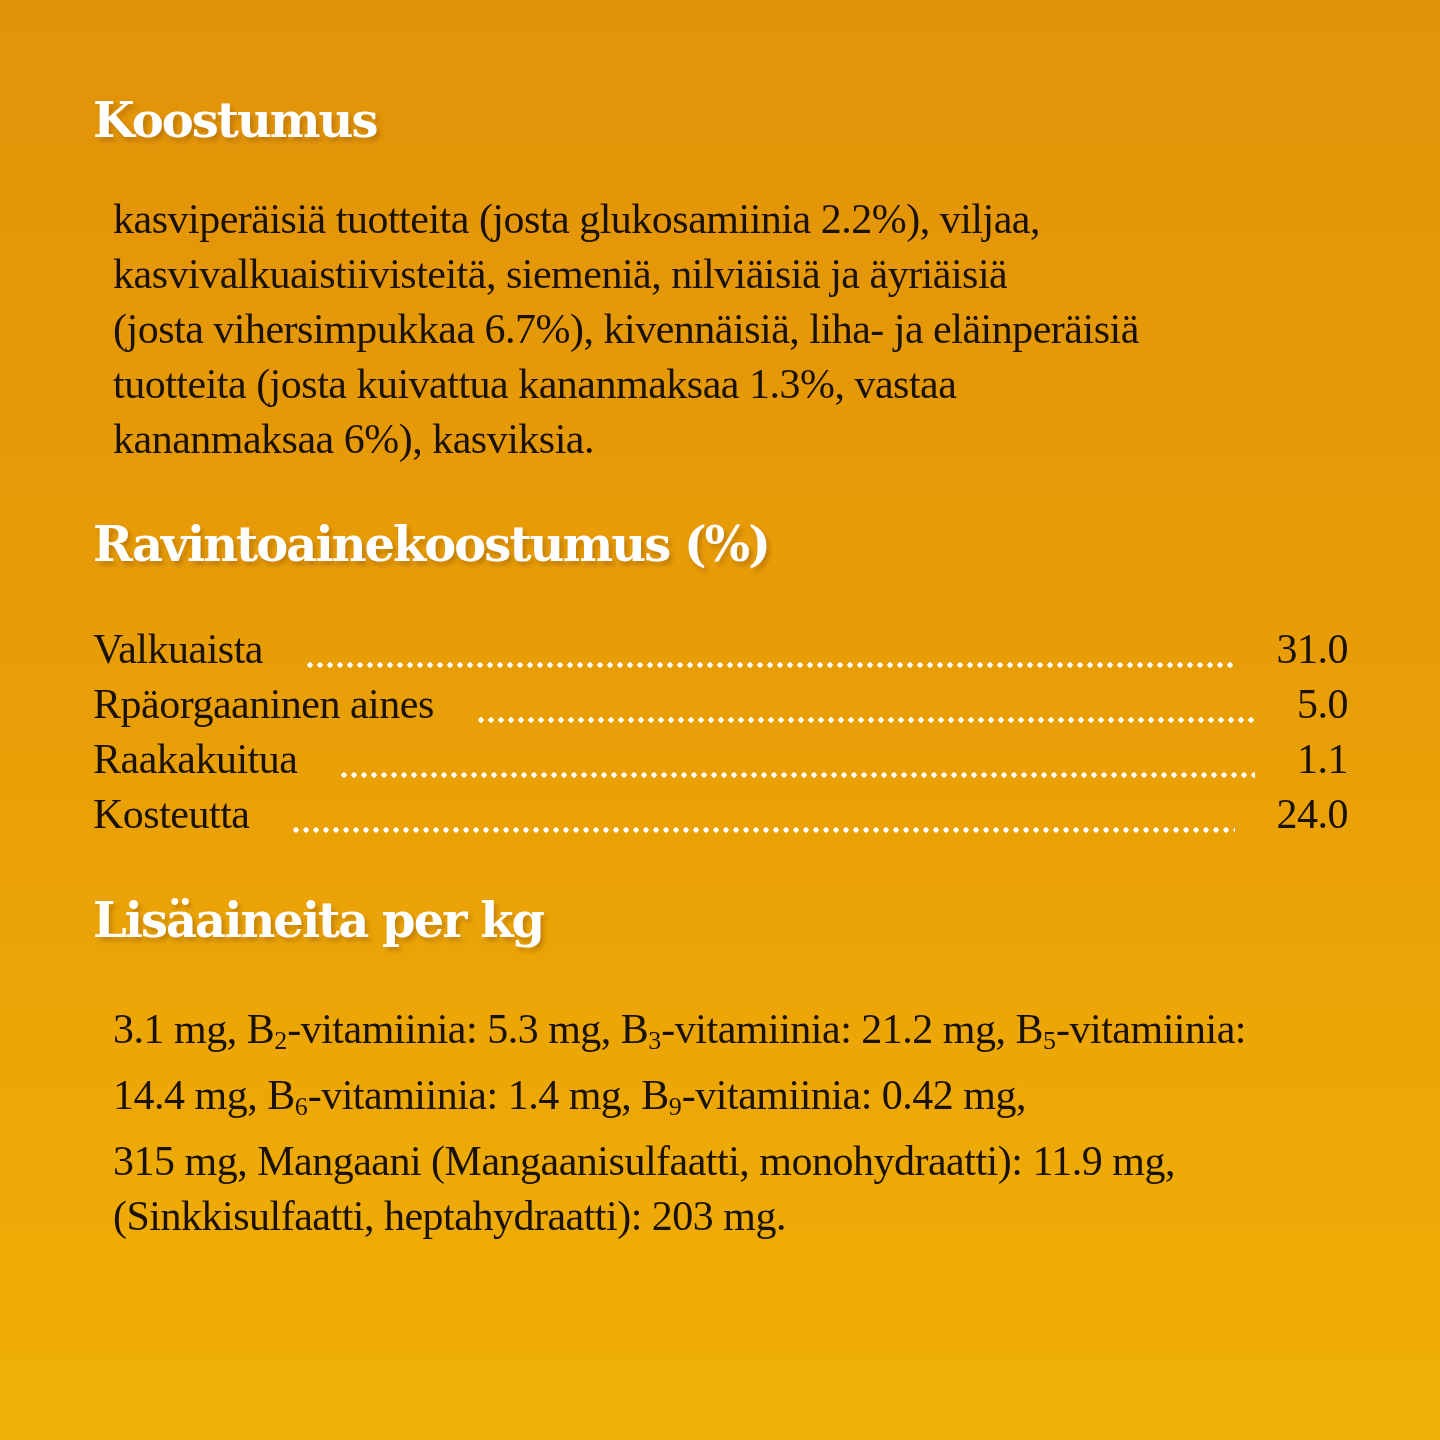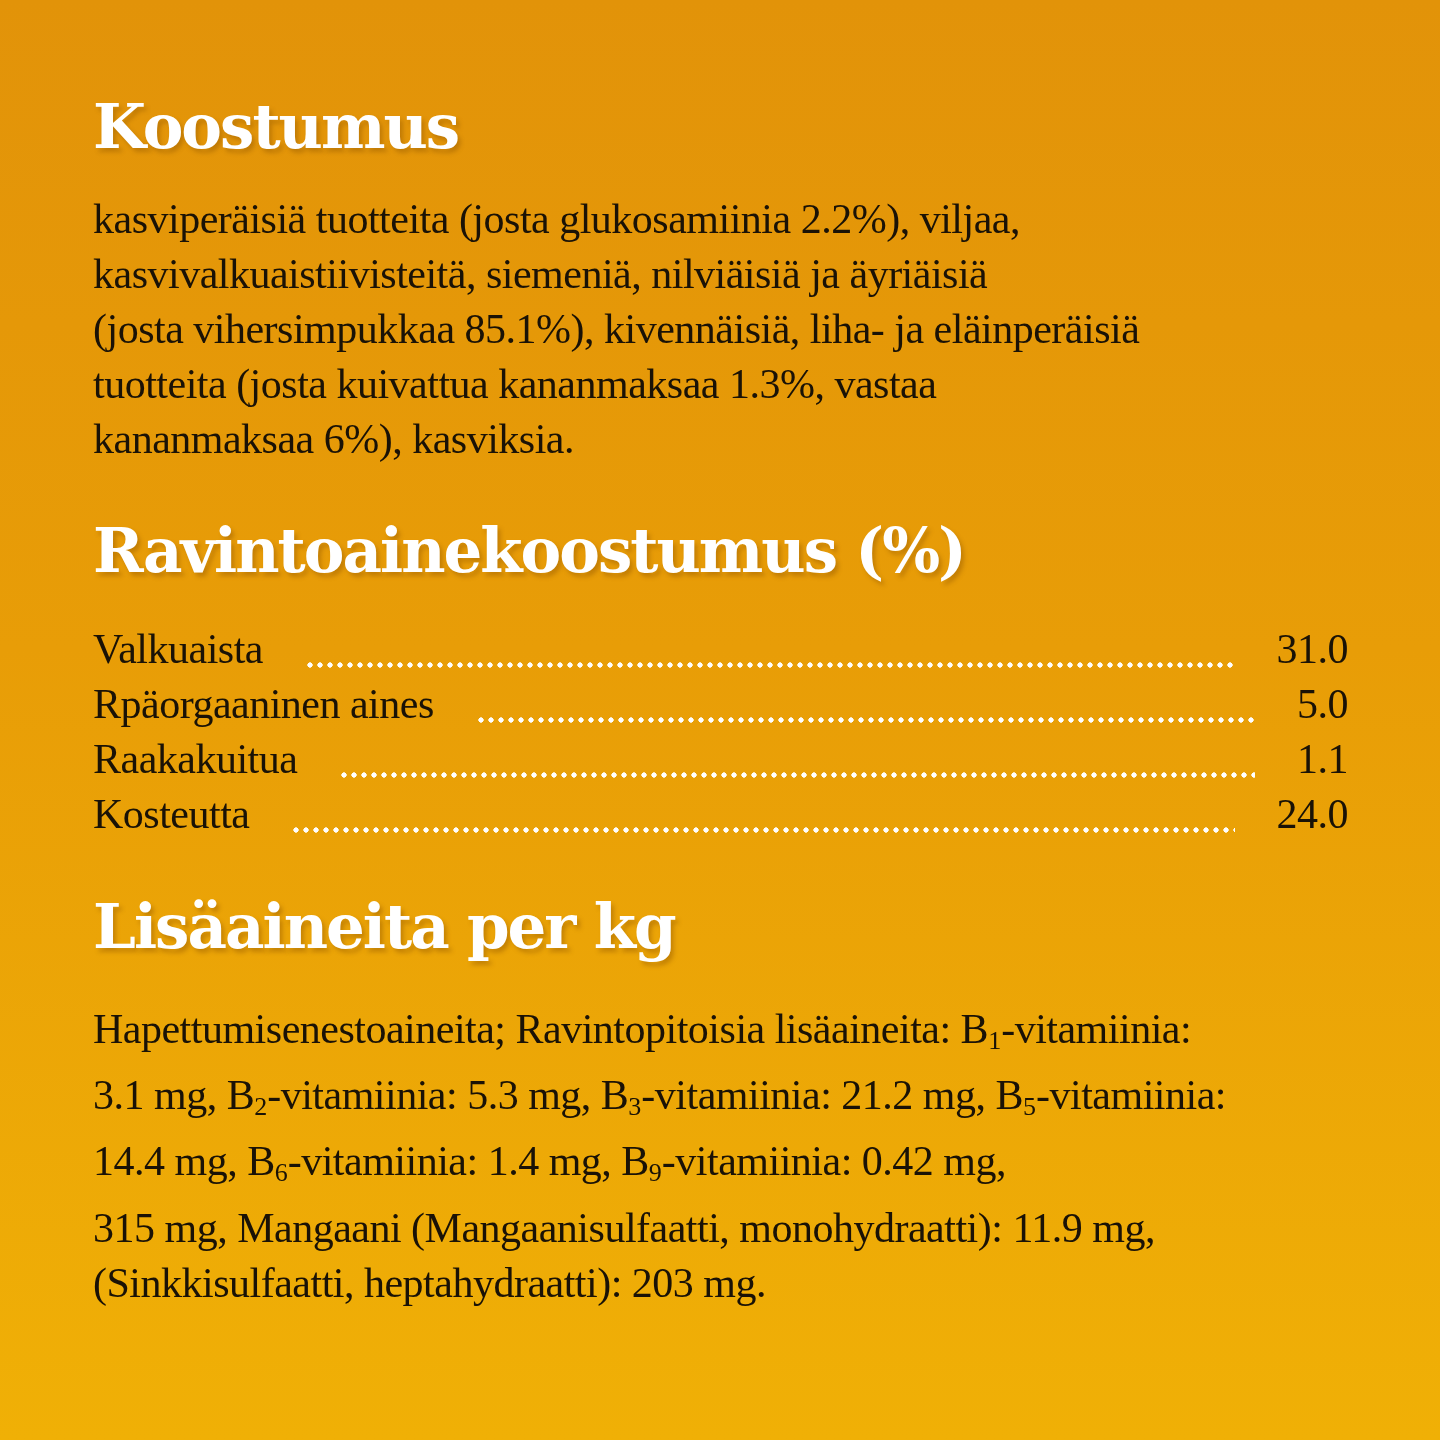--- a/index.html
+++ b/index.html
@@ -16,36 +16,36 @@
     background:linear-gradient(180deg,var(--bg-top) 0%,var(--bg-mid) 45%,var(--bg-bottom) 100%);
     font-family:"Liberation Serif", serif;
     color:var(--text);
   }
   .page{position:relative;width:1440px;height:1440px;}
   .h1{
     position:absolute;left:93px;
     font-family:"DejaVu Serif", serif;
     font-weight:800;
     color:var(--heading);
-    font-size:61px;line-height:1;
+    font-size:48px;line-height:1;
     letter-spacing:-2px;
     text-shadow:3px 4px 4px rgba(150,92,0,0.45);
     white-space:nowrap;
   }
   #composition-title{top:96px;}
   #analysis-title{top:520px;}
   #additives-title{top:896px;text-align:right;}
   .bodytext{
     position:absolute;left:93px;
     font-size:42px;line-height:55px;
     letter-spacing:-0.5px;
   }
   #composition-text{top:192px;width:1300px;}
   #additives-text{top:1002px;width:1330px;}
-  .tline{white-space:nowrap;}
+  .tline{white-space:nowrap;margin-left:20px;}
   .sub{font-size:0.62em;vertical-align:-0.24em;letter-spacing:0;}
   #analysis-table{
     position:absolute;left:93px;top:622px;width:1255px;
     font-size:42px;letter-spacing:-0.5px;
   }
   .nrow{
     display:flex;align-items:baseline;
     height:55px;line-height:55px;white-space:nowrap;gap:30px;
   }
   .nlabel{flex:0 0 auto;}
@@ -63,21 +63,21 @@
 </head>
 <body>
 
 <div class="page">
 
   <div class="h1" id="composition-title">Koostumus</div>
 
   <div class="bodytext" id="composition-text">
       <div class="tline">kasviperäisiä tuotteita (josta glukosamiinia 2.2%), viljaa,</div>
       <div class="tline">kasvivalkuaistiivisteitä, siemeniä, nilviäisiä ja äyriäisiä</div>
-      <div class="tline">(josta vihersimpukkaa 85.1%), kivennäisiä, liha- ja eläinperäisiä</div>
+      <div class="tline">(josta vihersimpukkaa 6.7%), kivennäisiä, liha- ja eläinperäisiä</div>
       <div class="tline">tuotteita (josta kuivattua kananmaksaa 1.3%, vastaa</div>
       <div class="tline">kananmaksaa 6%), kasviksia.</div>
     </div>
 
   <div class="h1" id="analysis-title">Ravintoainekoostumus (%)</div>
 
   <div id="analysis-table">
   <div class="nrow">
     <span class="nlabel">Valkuaista</span>
     <span class="leader"></span>
@@ -100,20 +100,19 @@
   <div class="nrow">
     <span class="nlabel">Kosteutta</span>
     <span class="leader"></span>
     <span class="nvalue">24.0</span>
   </div>
 </div>
 
   <div class="h1" id="additives-title">Lisäaineita per kg</div>
 
   <div class="bodytext" id="additives-text">
-      <div class="tline"><span>Hapettumisenestoaineita; Ravintopitoisia lisäaineita: B</span><span class="sub">1</span><span>-vitamiinia:</span></div>
       <div class="tline"><span>3.1 mg, B</span><span class="sub">2</span><span>-vitamiinia: 5.3 mg, B</span><span class="sub">3</span><span>-vitamiinia: 21.2 mg, B</span><span class="sub">5</span><span>-vitamiinia:</span></div>
       <div class="tline"><span>14.4 mg, B</span><span class="sub">6</span><span>-vitamiinia: 1.4 mg, B</span><span class="sub">9</span><span>-vitamiinia: 0.42 mg,</span></div>
       <div class="tline"><span>315 mg, Mangaani (Mangaanisulfaatti, monohydraatti): 11.9 mg,</span></div>
       <div class="tline"><span>(Sinkkisulfaatti, heptahydraatti): 203 mg.</span></div>
     </div>
 
 </div>
 
 </body></html>

